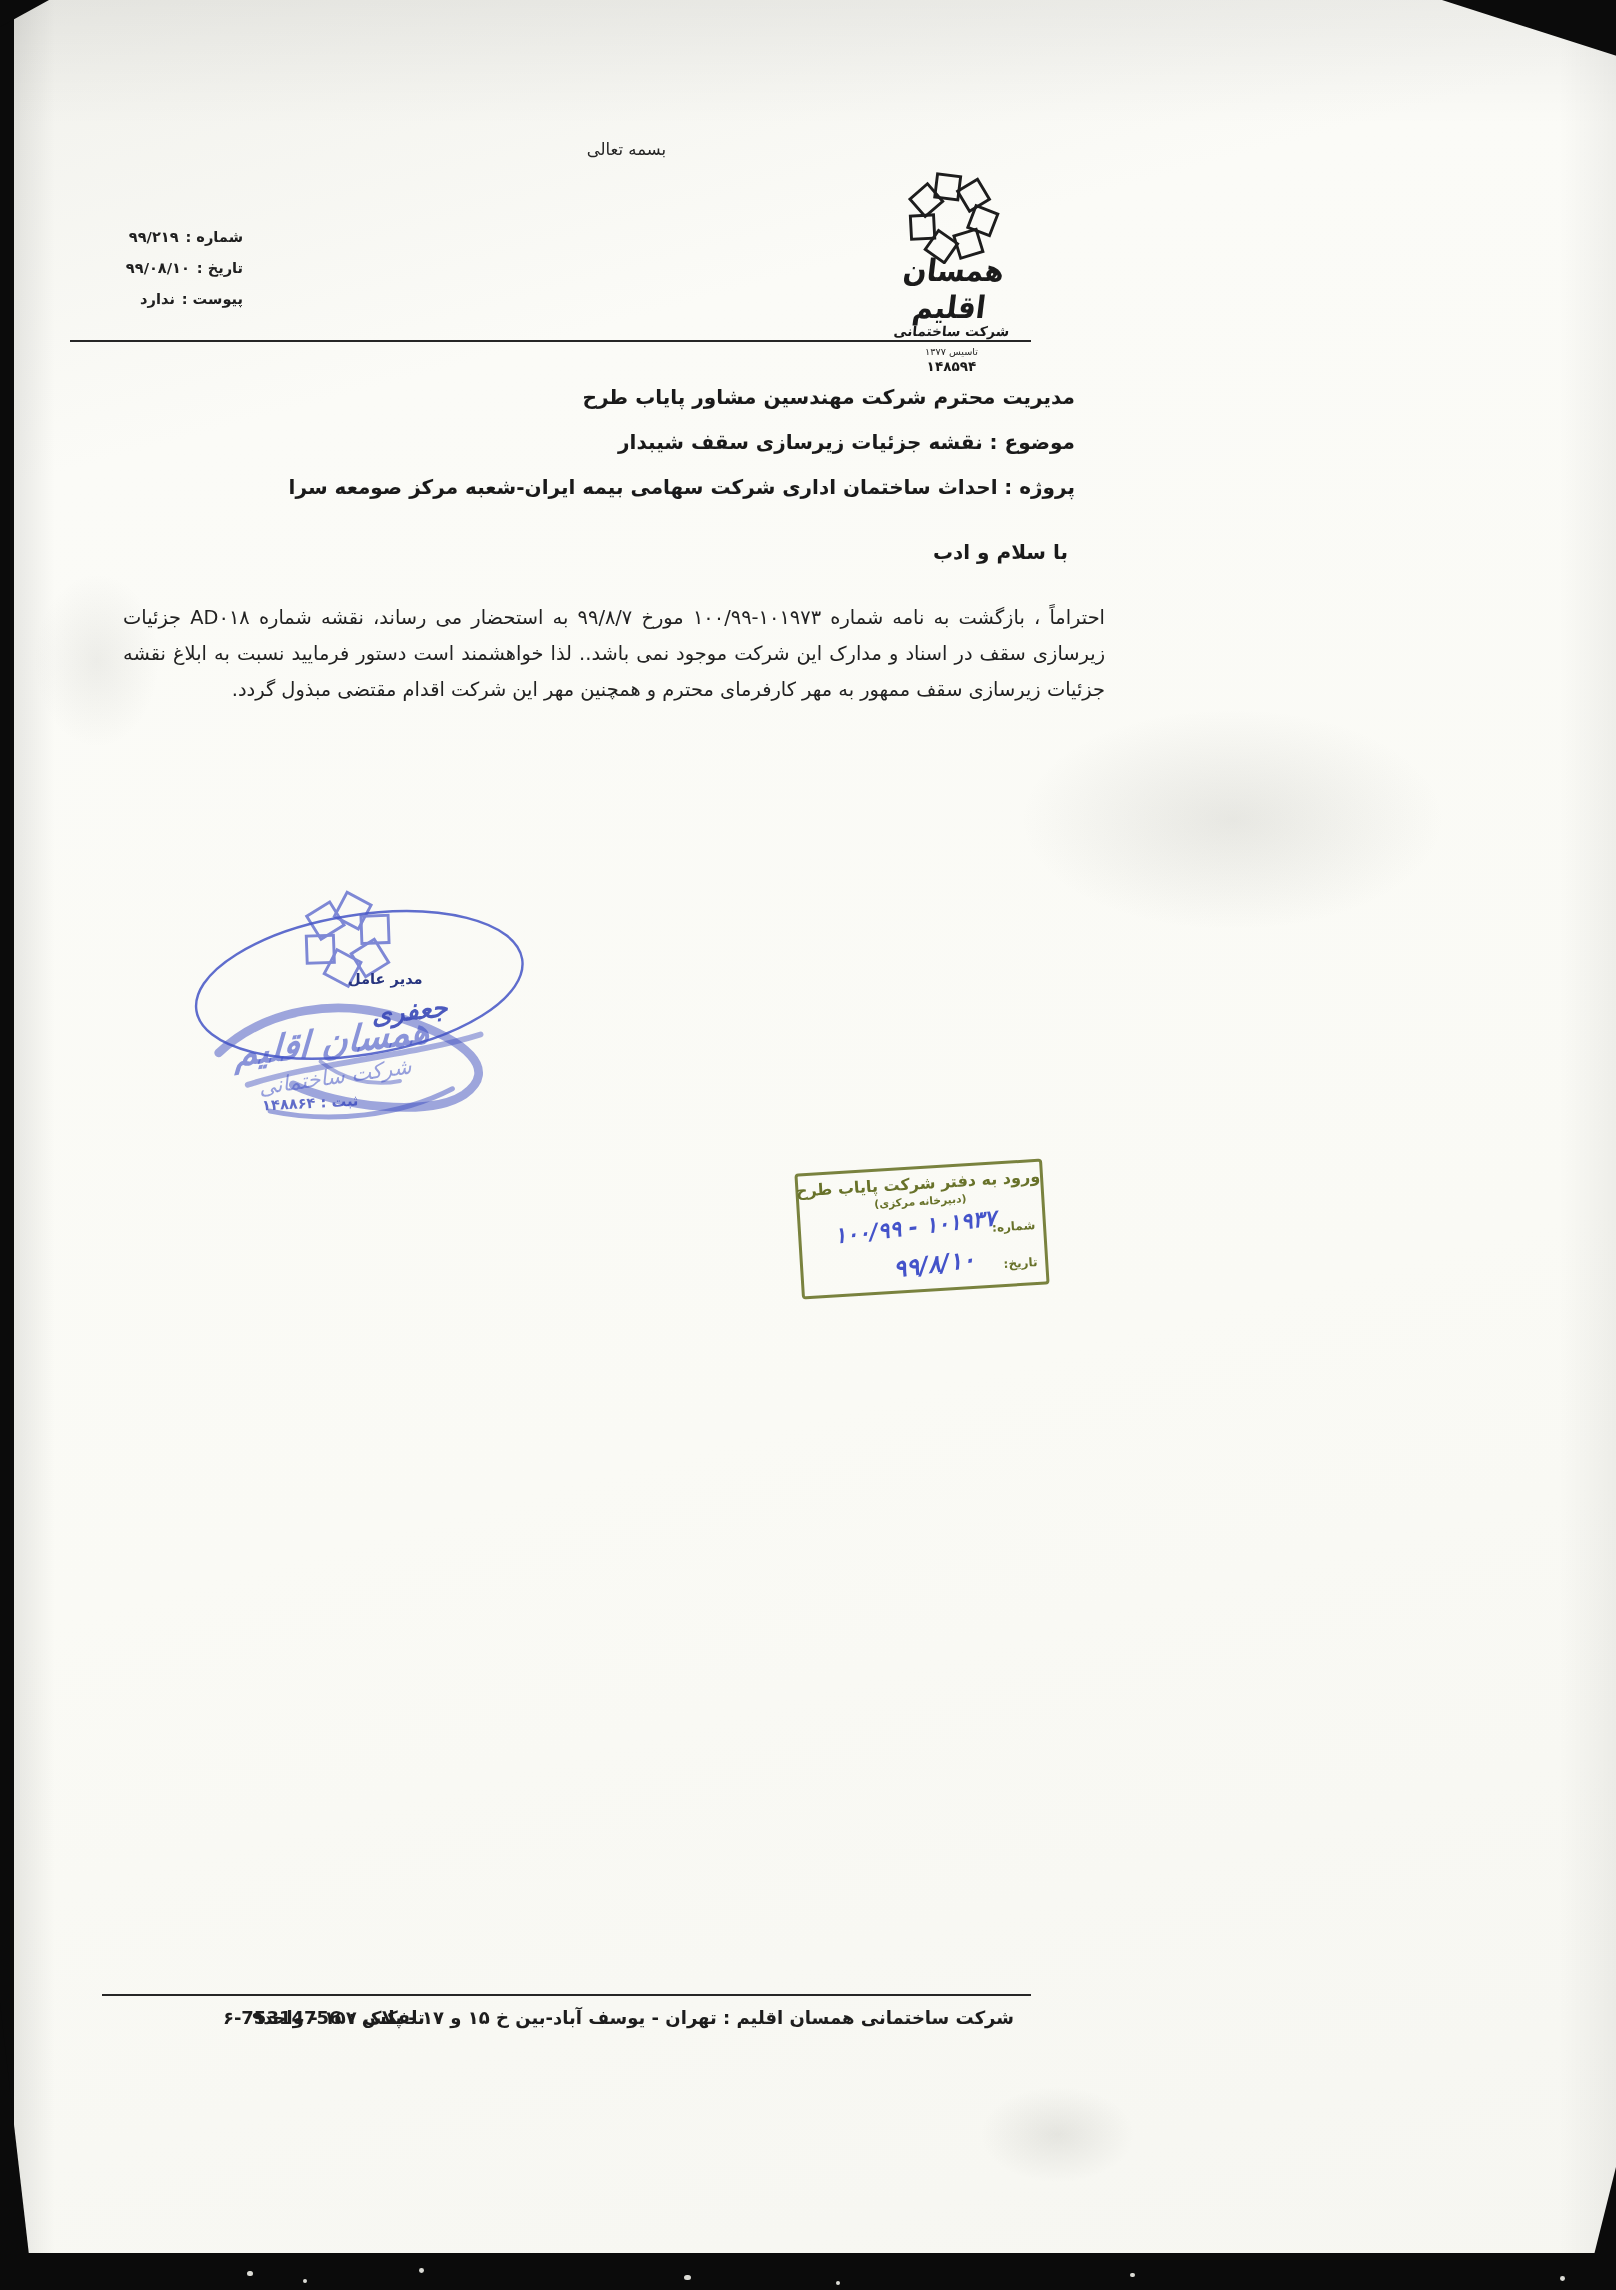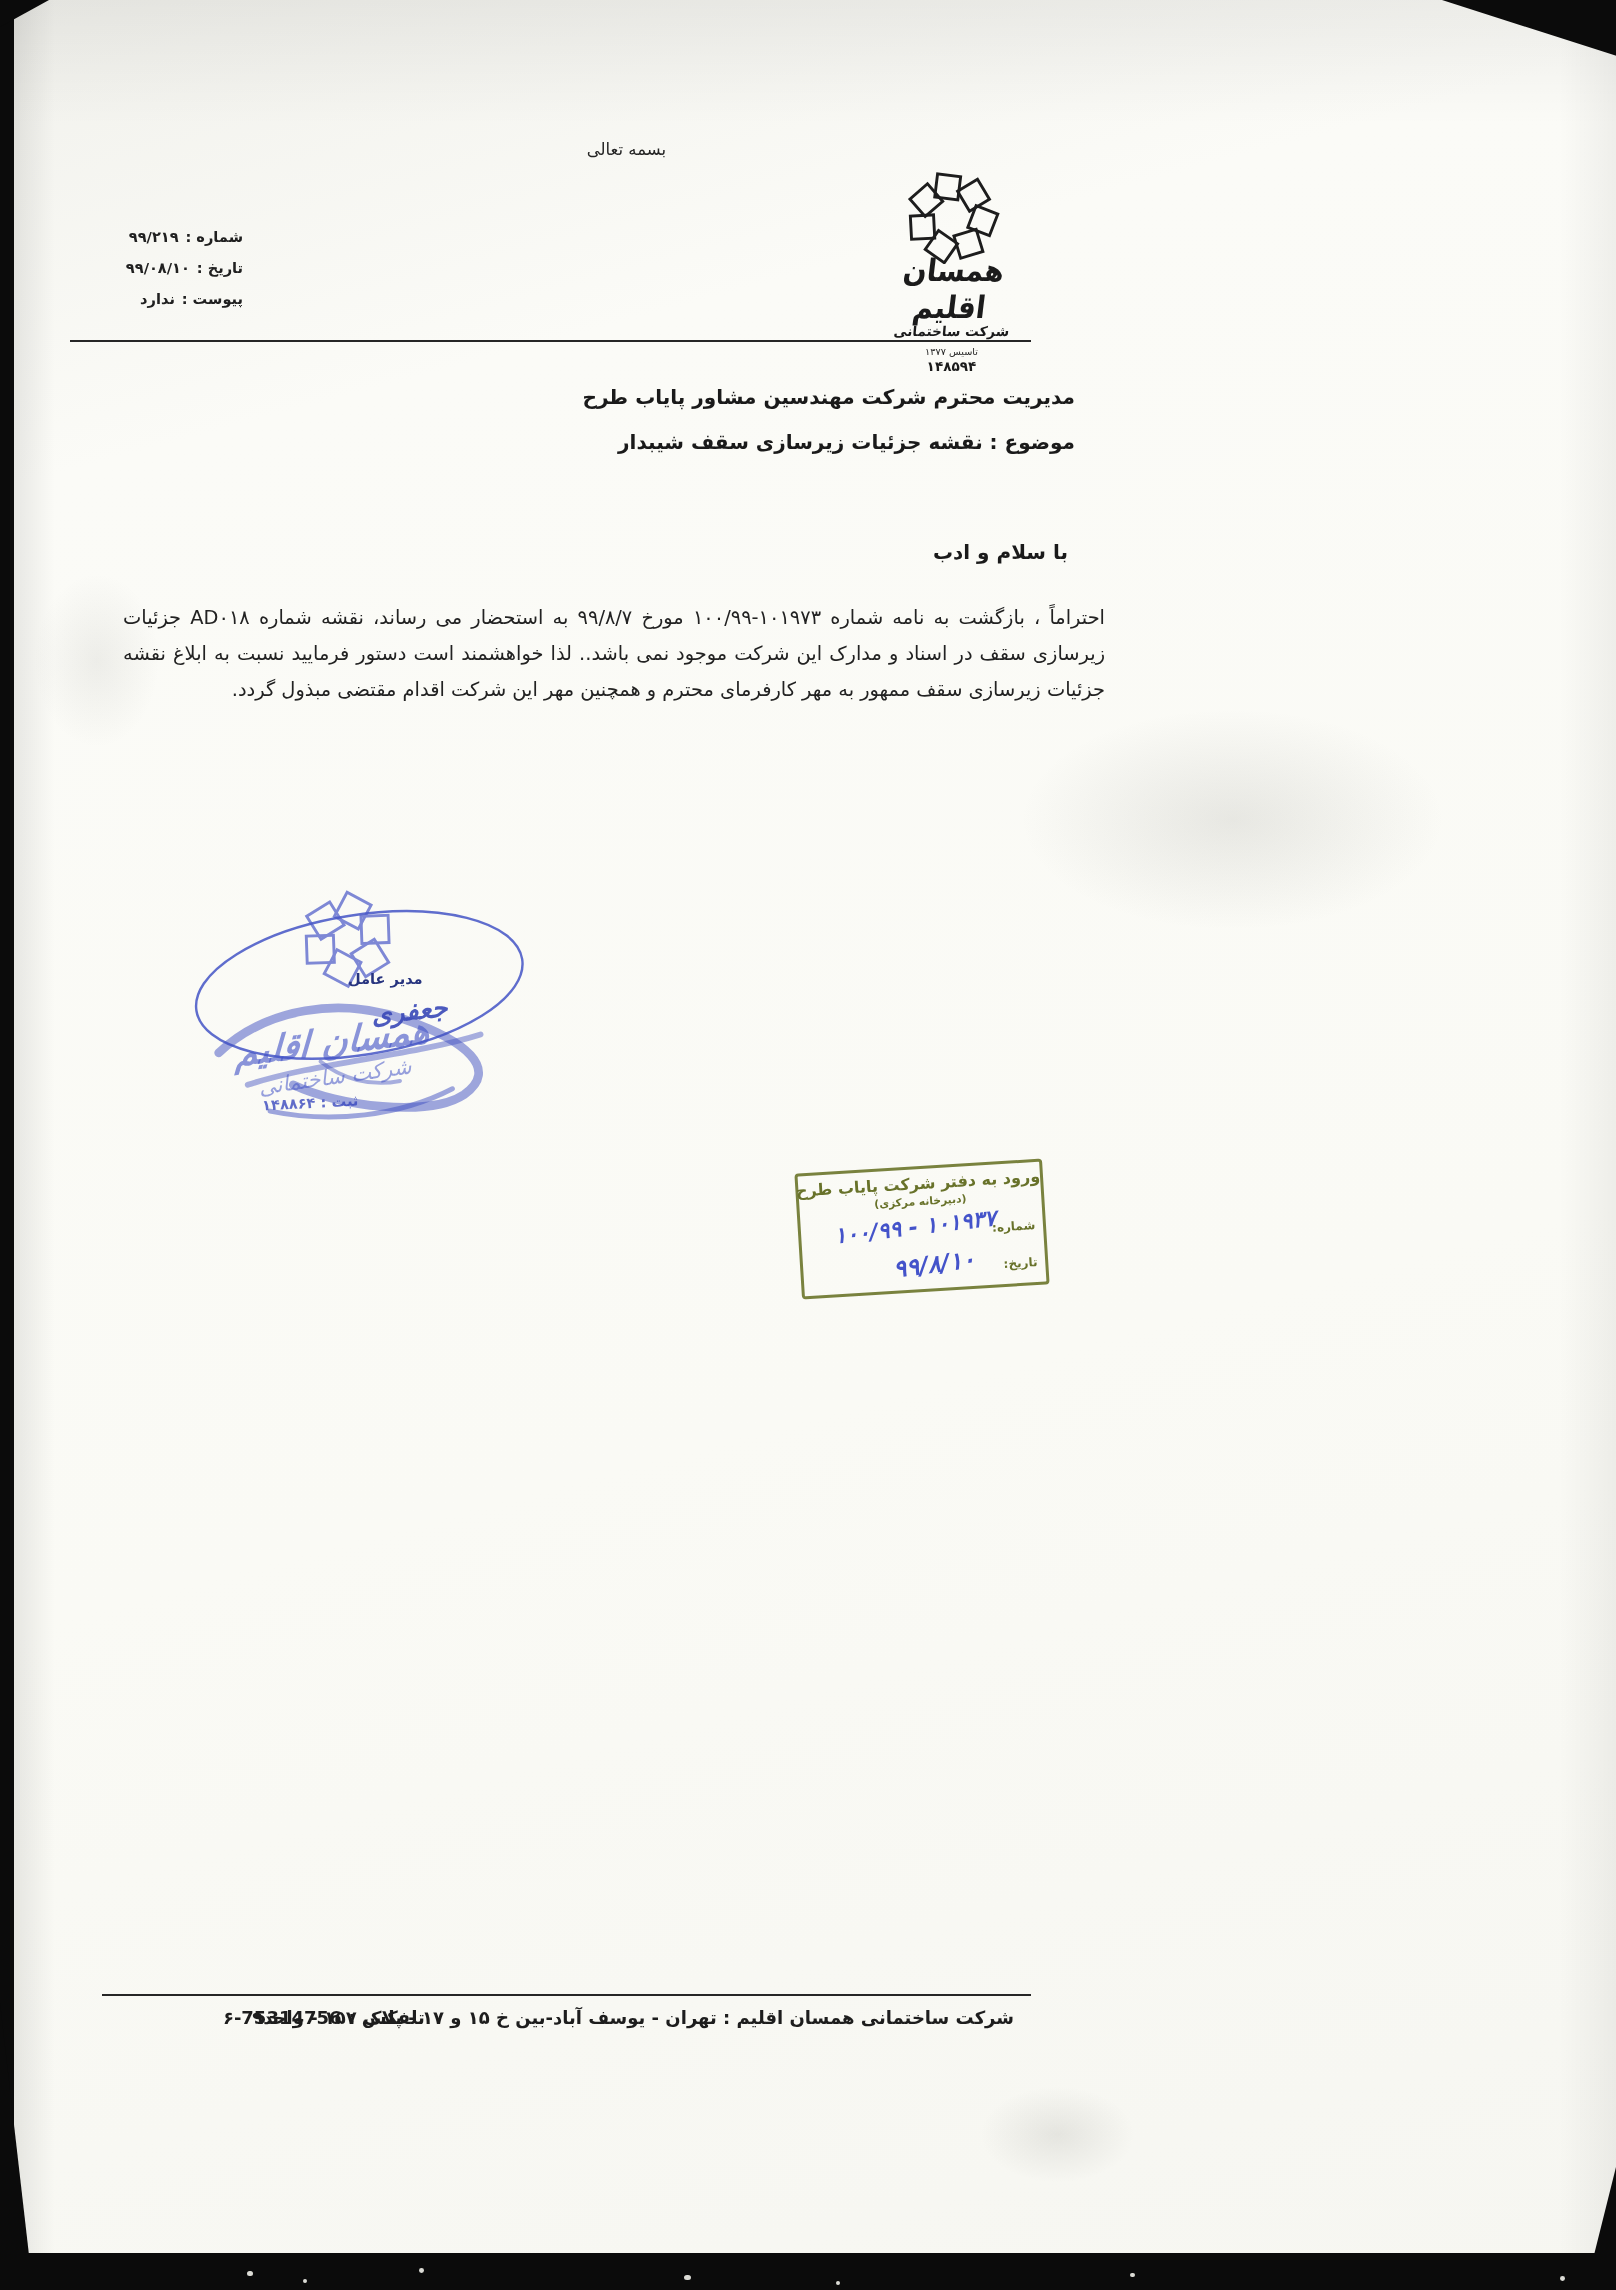--- a/index.html
+++ b/index.html
@@ -118,20 +118,23 @@
     <div class="logo-reg">۱۴۸۵۹۴</div>
   </div>
 
   <div class="rule rule-top"></div>
 
   <div class="recipient">
     <div>مدیریت محترم شرکت مهندسین مشاور پایاب طرح</div>
     <div>
       <span class="lbl">موضوع :</span><span>نقشه جزئیات زیرسازی سقف شیبدار</span>
     </div>
+    <div>
+      <span class="lbl">پروژه :</span><span>احداث ساختمان اداری شرکت سهامی بیمه ایران-شعبه مرکز صومعه سرا</span>
+    </div>
   </div>
 
   <div class="salutation">با سلام و ادب</div>
 
   <div class="body-text">
     <p>احتراماً ، بازگشت به نامه شماره ۱۰۱۹۷۳-۱۰۰/۹۹ مورخ ۹۹/۸/۷ به استحضار می رساند، نقشه شماره AD۰۱۸ جزئیات زیرسازی سقف در اسناد و مدارک این شرکت موجود نمی باشد.. لذا خواهشمند است دستور فرمایید نسبت به ابلاغ نقشه جزئیات زیرسازی سقف ممهور به مهر کارفرمای محترم و همچنین مهر این شرکت اقدام مقتضی مبذول گردد.</p>
   </div>
 
   <div class="sig-area">
     <svg width="388" height="291" viewBox="0 0 400 300">

